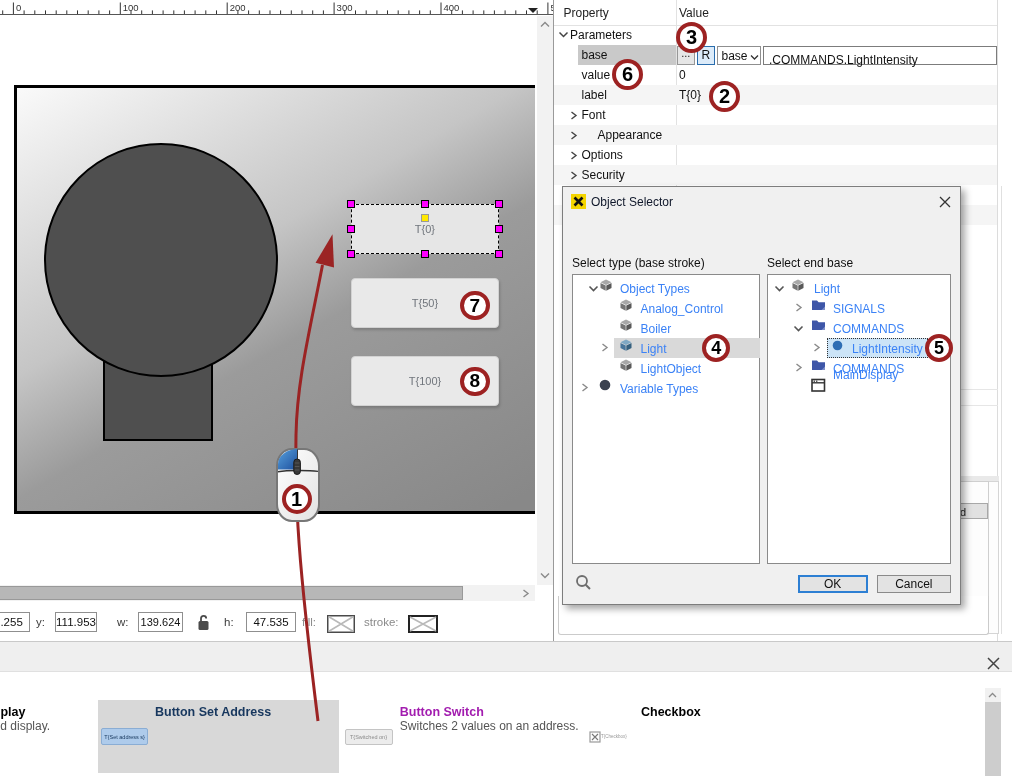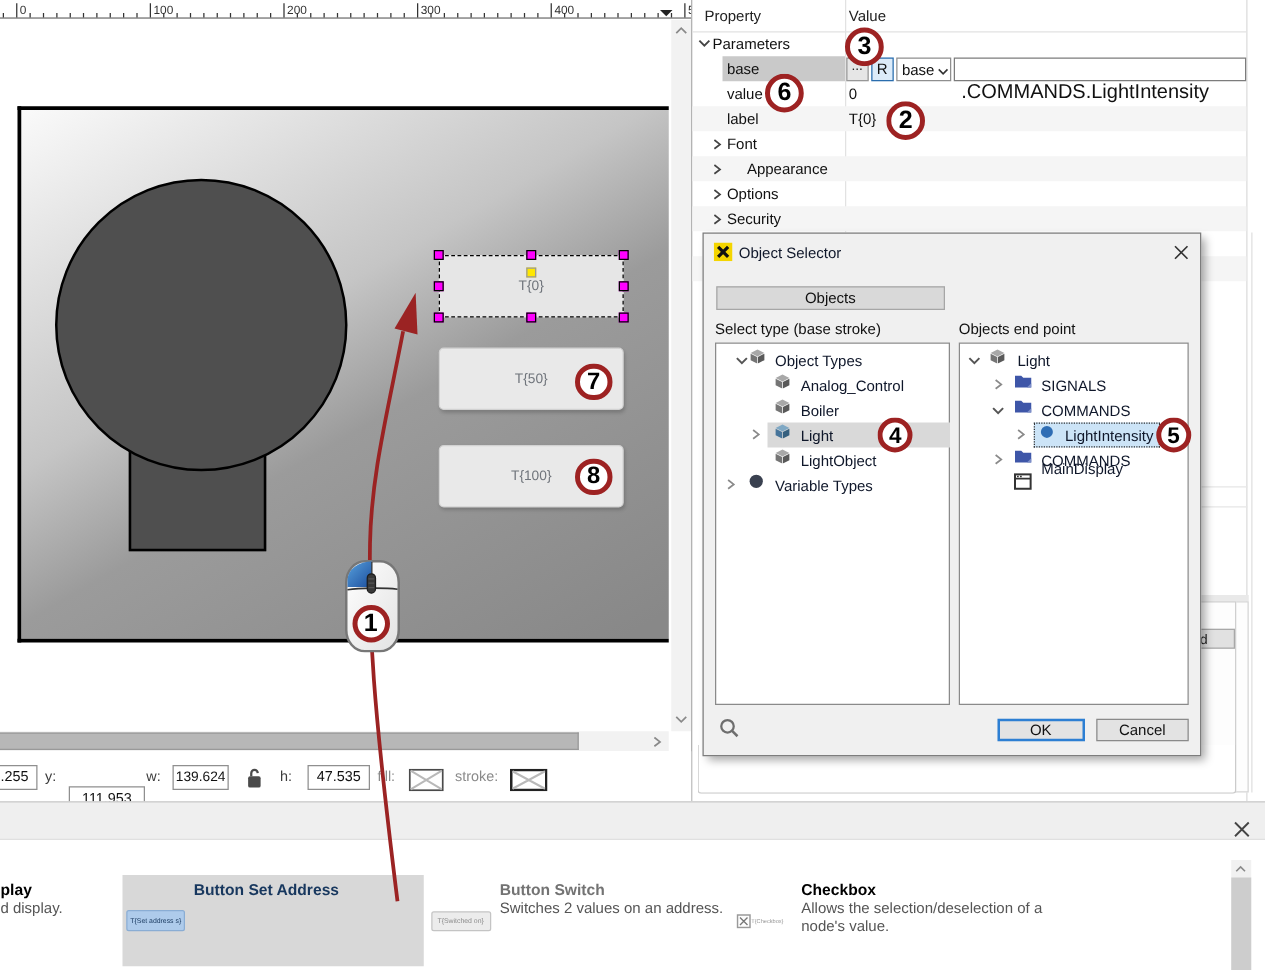--- a/index.html
+++ b/index.html
@@ -6,21 +6,21 @@
   body{width:1012px;height:776px;position:relative;overflow:hidden;background:#fff;
        font-family:"Liberation Sans",sans-serif;font-size:12px;color:#111}
   .abs{position:absolute}
   .cnum{position:absolute;box-sizing:border-box;background:#fff;border:4px solid #9d2222;
         border-radius:50%;color:#000;font-weight:bold;display:flex;align-items:center;
         justify-content:center;z-index:12;transform:translateZ(0)}
   .box{position:absolute;box-sizing:border-box}
   .fld{position:absolute;box-sizing:border-box;background:#fff;border:1px solid #8f8f8f;
        height:20px;font-size:11.5px;display:flex;align-items:center;justify-content:center}
   .lbl{position:absolute;color:#3c3c3c;font-size:11.5px}
-  .trow{position:absolute;font-size:12px;color:#0f172a;white-space:nowrap}
+  .trow{position:absolute;font-size:12px;color:#3b82f6;white-space:nowrap}
 </style>
 </head>
 <body>
 
 <svg class="abs" style="left:0;top:0" width="553" height="15">
   <rect width="553" height="15" fill="#fff"></rect>
   <line x1="0" y1="14.5" x2="553" y2="14.5" stroke="#555" stroke-width="1"></line>
   <g id="ticks">
       <line x1="2.7" y1="10.4" x2="2.7" y2="14" stroke="#333" stroke-width="1"></line>
       <line x1="13.4" y1="2.5" x2="13.4" y2="14" stroke="#333" stroke-width="1"></line>
@@ -156,21 +156,21 @@
        text-align:center;font-size:11px;line-height:13px;color:#222">...</div>
   <div class="box" style="left:143.5px;top:46px;width:17.5px;height:18.5px;background:#dcebf9;border:1.5px solid #2a6dad;
        display:flex;align-items:center;justify-content:center;font-size:12px;color:#111">R</div>
   <div class="box" style="left:163px;top:45.5px;width:44.5px;height:19.5px;background:#fff;border:1px solid #8f8f8f">
      <span class="abs" style="left:4px;top:2px;font-size:12px">base</span>
      <svg class="abs" style="left:32px;top:7px" width="9" height="7">
         <path d="M1 1.5 L4.5 5 L8 1.5" fill="none" stroke="#333" stroke-width="1.3"></path>
       </svg>
   </div>
   <div class="box" style="left:209.5px;top:45.5px;width:233.5px;height:19.5px;background:#fff;border:1px solid #7c7c7c">
-     <span class="abs" style="left:5px;top:18px;font-size:16px">.COMMANDS.LightIntensity</span>
+     <span class="abs" style="left:5px;top:6px;font-size:12px">.COMMANDS.LightIntensity</span>
   </div>
 
   <div class="abs" style="left:28px;top:68px;font-size:12px">value</div>
   <div class="abs" style="left:125.5px;top:68px;font-size:12px">0</div>
   <div class="abs" style="left:28px;top:88px;font-size:12px">label</div>
   <div class="abs" style="left:125.5px;top:88px;font-size:12px">T{0}</div>
 
   <div id="grouprows">
       <svg class="abs" style="left:16px;top:111px" width="8" height="9">
         <path d="M1.5 1 L6 4.5 L1.5 8" fill="none" stroke="#444" stroke-width="1.4"></path>
@@ -214,25 +214,23 @@
 
   <svg class="abs" style="left:7.5px;top:7px" width="15" height="15">
     <rect width="15" height="15" fill="#f4d500"></rect>
     <path d="M3.5 3.5 L11.5 11.5 M11.5 3.5 L3.5 11.5" stroke="#111" stroke-width="2.6"></path>
   </svg>
   <div class="abs" style="left:28px;top:7.5px;font-size:12px;color:#0f172a">Object Selector</div>
   <svg class="abs" style="left:376px;top:8.5px" width="12" height="12">
     <path d="M1 1 L11 11 M11 1 L1 11" stroke="#333" stroke-width="1.3"></path>
   </svg>
 
-  <div class="box" style="left:10px;top:41.8px;width:182.5px;height:19px;background:#d9d9d9;border:1px solid #a6a6a6;
-       display:flex;align-items:center;justify-content:center;font-size:12px">Objects</div>
 
   <div class="abs" style="left:9px;top:69px;font-size:12px">Select type (base stroke)</div>
-  <div class="abs" style="left:204px;top:69px;font-size:12px">Objects end point</div>
+  <div class="abs" style="left:204px;top:69px;font-size:12px">Select end base</div>
 
   <div class="box" style="left:8.5px;top:86.5px;width:188.5px;height:290px;background:#fff;border:1px solid #8a8a8a">
     <div class="box" style="left:41px;top:63.3px;width:146px;height:19.9px;background:#d9d9d9"></div>
     <svg class="abs" style="left:15px;top:9.5px" width="11" height="9">
         <path d="M1.5 2.5 L5.5 6.5 L9.5 2.5" fill="none" stroke="#555" stroke-width="1.6"></path>
       </svg>
     <svg class="abs" style="left:27px;top:4.5px" width="12" height="12">
         <g id="cubeg1">
           <polygon points="6,0.5 11.5,3.3 6,6.1 0.5,3.3" fill="#a8a8a8"></polygon>
           <polygon points="0.5,3.9 5.7,6.6 5.7,11.8 0.5,9.1" fill="#757575"></polygon>
@@ -353,21 +351,21 @@
   <div class="box" style="left:313.6px;top:387.8px;width:74.5px;height:18.5px;background:#e3e3e3;border:1px solid #8a8a8a;
        display:flex;align-items:center;justify-content:center;font-size:12px">Cancel</div>
 
   <div class="cnum" style="left:139.3px;top:147.2px;width:28px;height:28px;font-size:18px;z-index:22">4</div>
   <div class="cnum" style="left:361.9px;top:147.2px;width:28px;height:28px;font-size:18px;z-index:22">5</div>
 </div>
 
 <div class="box" style="left:0;top:601px;width:553px;height:40px;background:#fff">
   <div class="fld" style="left:-26px;top:11px;width:56px">350.255</div>
   <div class="lbl" style="left:36px;top:15px">y:</div>
-  <div class="fld" style="left:55px;top:28px;width:61px">111.953</div>
+  <div class="fld" style="left:55px;top:11px;width:42px">111.953</div>
   <div class="lbl" style="left:117px;top:15px">w:</div>
   <div class="fld" style="left:138px;top:11px;width:45px;font-size:11px">139.624</div>
   <svg class="abs" style="left:197px;top:12px" width="13" height="19">
     <rect x="1.5" y="8" width="10" height="9" rx="1.5" fill="#4a4a4a"></rect>
     <path d="M4 8 V5.5 A2.6 2.6 0 0 1 9.2 5.5" fill="none" stroke="#4a4a4a" stroke-width="1.8"></path>
   </svg>
   <div class="lbl" style="left:224px;top:15px">h:</div>
   <div class="fld" style="left:246px;top:11px;width:50px">47.535</div>
   <div class="lbl" style="left:302px;top:15px;color:#8a8a8a">fill:</div>
   <svg class="abs" style="left:327px;top:14px" width="28" height="18">
@@ -392,30 +390,29 @@
   <div class="abs" style="left:-19px;top:32px;font-size:12.5px;font-weight:bold;color:#000">Display</div>
   <div class="abs" style="left:-13px;top:46px;font-size:12px;color:#555">and display.</div>
 
   <div class="box" style="left:97.5px;top:26.5px;width:241.5px;height:73px;background:#d8d8d8"></div>
   <div class="box" style="left:101.4px;top:55.4px;width:46.5px;height:17px;background:#aecbeb;border:1px solid #8aadd4;border-radius:2px;
        display:flex;align-items:center;justify-content:center;font-size:5.5px;color:#16365c">T{Set address s}</div>
   <div class="abs" style="left:155px;top:32px;font-size:12.5px;font-weight:bold;color:#17375e">Button Set Address</div>
 
   <div class="box" style="left:344.5px;top:55.5px;width:48px;height:16.5px;background:#ececec;border:1px solid #c4c4c4;border-radius:2px;
        display:flex;align-items:center;justify-content:center;font-size:5.5px;color:#8a8a8a">T{Switched on}</div>
-  <div class="abs" style="left:399.8px;top:32px;font-size:12.5px;font-weight:bold;color:#737373">Button Switch</div>
+  <div class="abs" style="left:399.8px;top:32px;font-size:12.5px;font-weight:bold;color:#a21caf">Button Switch</div>
   <div class="abs" style="left:399.8px;top:46px;font-size:12px;color:#555">Switches 2 values on an address.</div>
 
   <svg class="abs" style="left:588.5px;top:57.5px" width="12" height="12">
     <rect x="1" y="1" width="10" height="10" fill="#fdfdfd" stroke="#9a9a9a" stroke-width="1.2"></rect>
     <path d="M3 3 L9 9 M9 3 L3 9" stroke="#777" stroke-width="1.1"></path>
   </svg>
   <div class="abs" style="left:601px;top:60.5px;font-size:4.5px;color:#999">T{Checkbox}</div>
   <div class="abs" style="left:641px;top:32px;font-size:12.5px;font-weight:bold;color:#000">Checkbox</div>
-  <div class="abs" style="left:641px;top:46px;width:198px;font-size:12px;color:#555;line-height:14.5px">Allows the selection/deselection of a node's value.</div>
 
   <div class="box" style="left:984.5px;top:15px;width:16px;height:88px;background:#f1f1f1">
     <svg class="abs" style="left:3.5px;top:4px" width="9" height="7">
         <path d="M1 5 L4.5 1.5 L8 5" fill="none" stroke="#8a8a8a" stroke-width="1.3"></path>
       </svg>
     <div class="box" style="left:0;top:14px;width:16px;height:74px;background:#cdcdcd"></div>
   </div>
 </div>
 
 <svg class="abs" style="left:0;top:0;z-index:14;pointer-events:none" width="1012" height="776">

